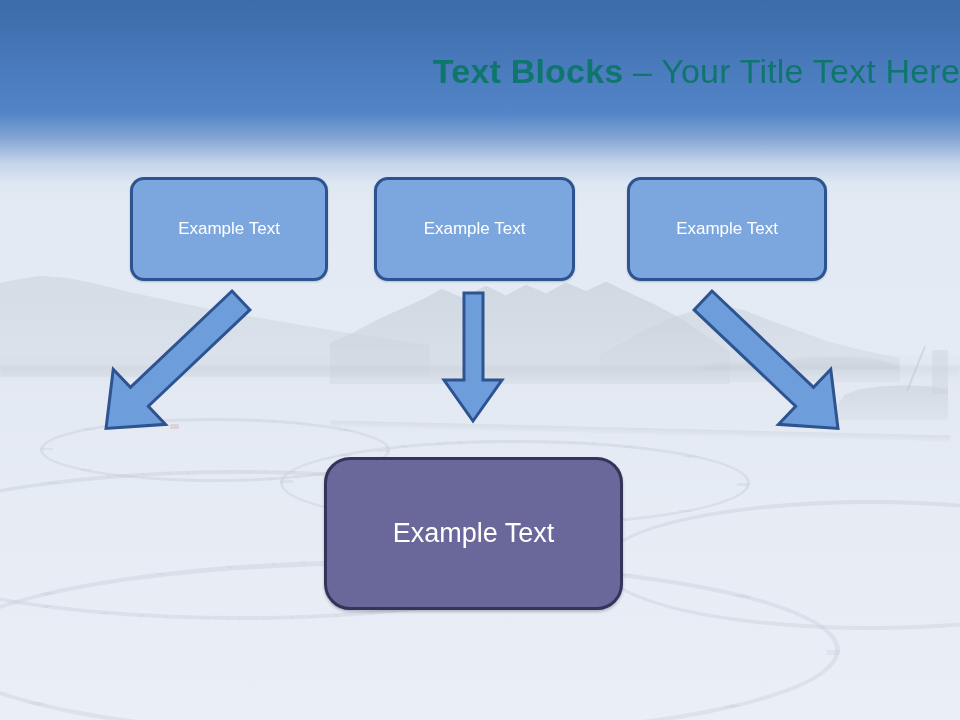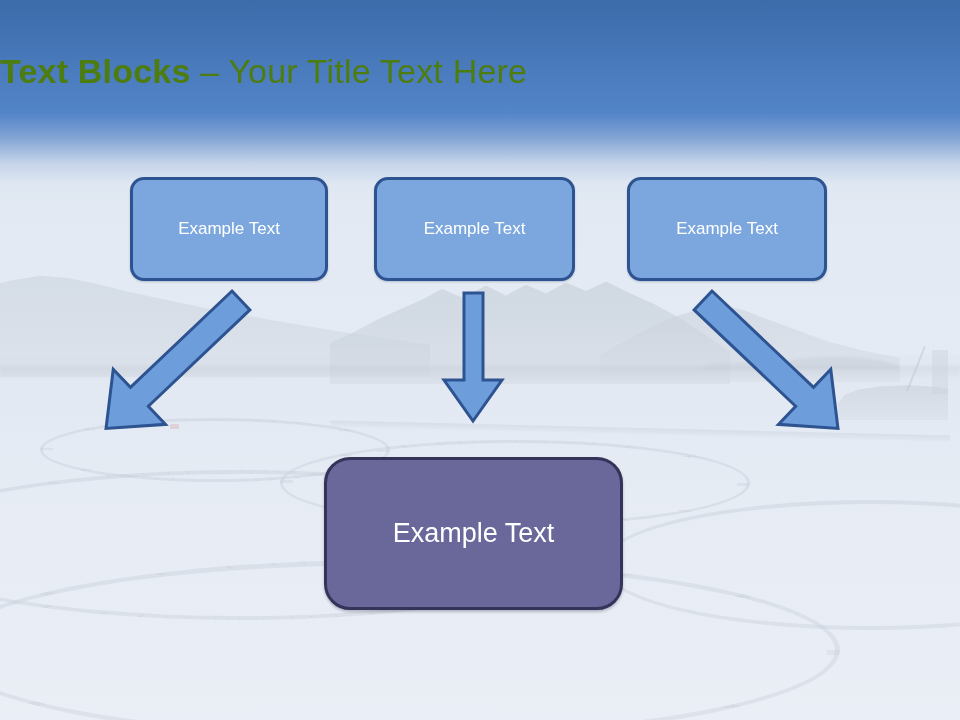--- a/index.html
+++ b/index.html
@@ -173,22 +173,22 @@
       #4a7bbd 34%,
       #5284c8 55%,
       rgba(111,150,206,.80) 68%,
       rgba(164,189,223,.45) 80%,
       rgba(208,221,238,.18) 90%,
       rgba(232,238,246,0) 100%);
   }
   .slide-title {
     position: absolute;
     left: 0; top: 50px; width: 960px;
-    text-align: left;
-    color: #4d7c0f;
+    text-align: right;
+    color: #0f766e;
     font-size: 34px;
     line-height: 42px;
     letter-spacing: .2px;
     white-space: nowrap;
   }
   .slide-title .t-strong { font-weight: bold; }
   .slide-title .t-rest   { font-weight: normal; }
 
   
   .top-box {

